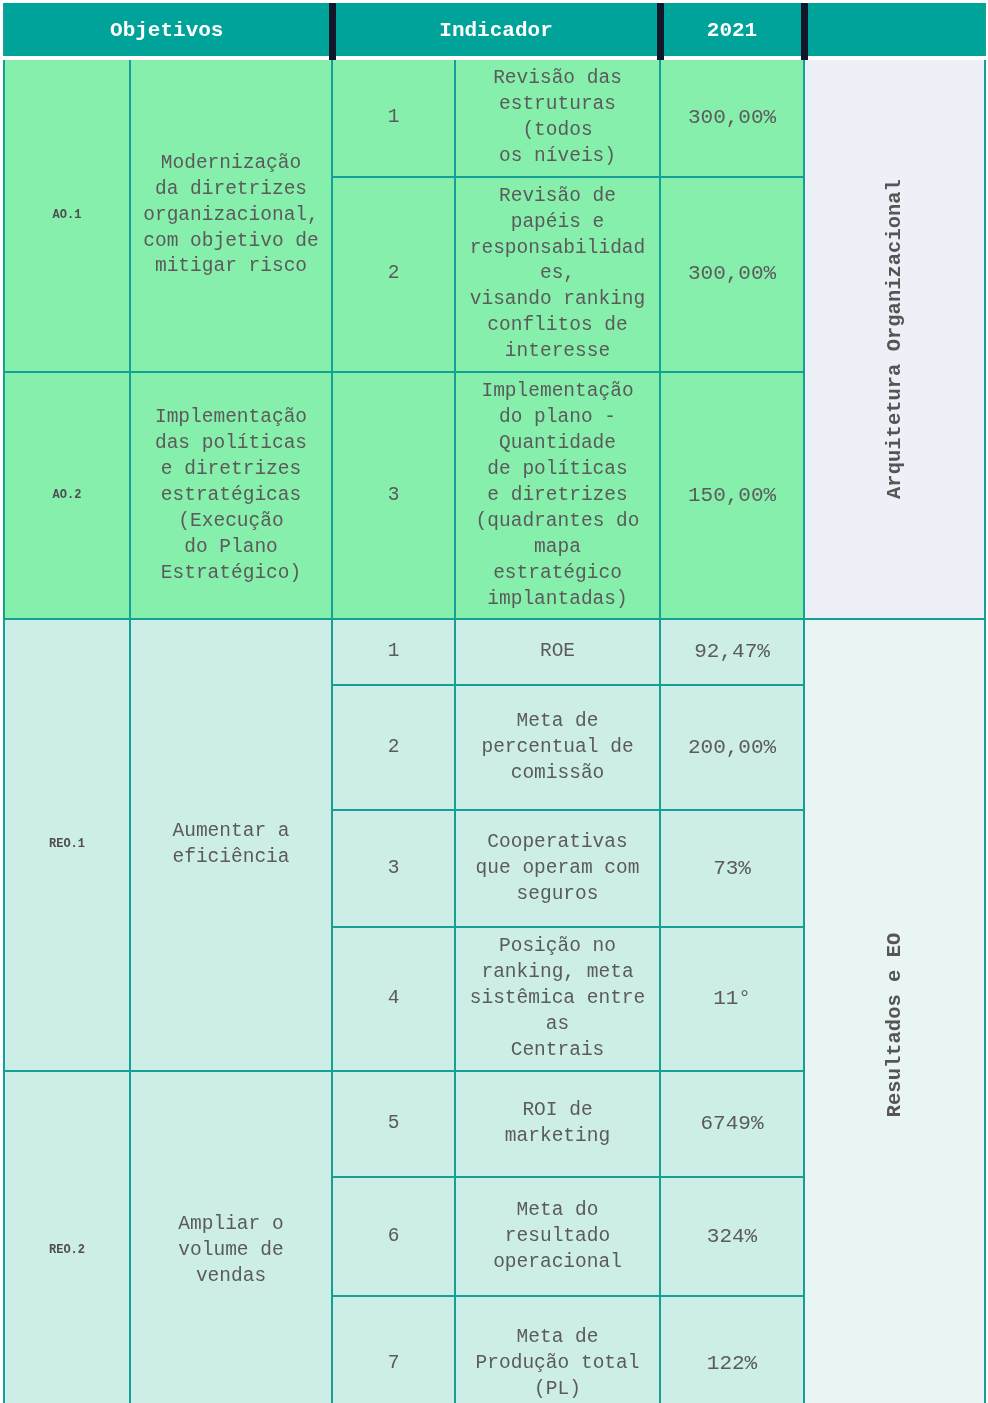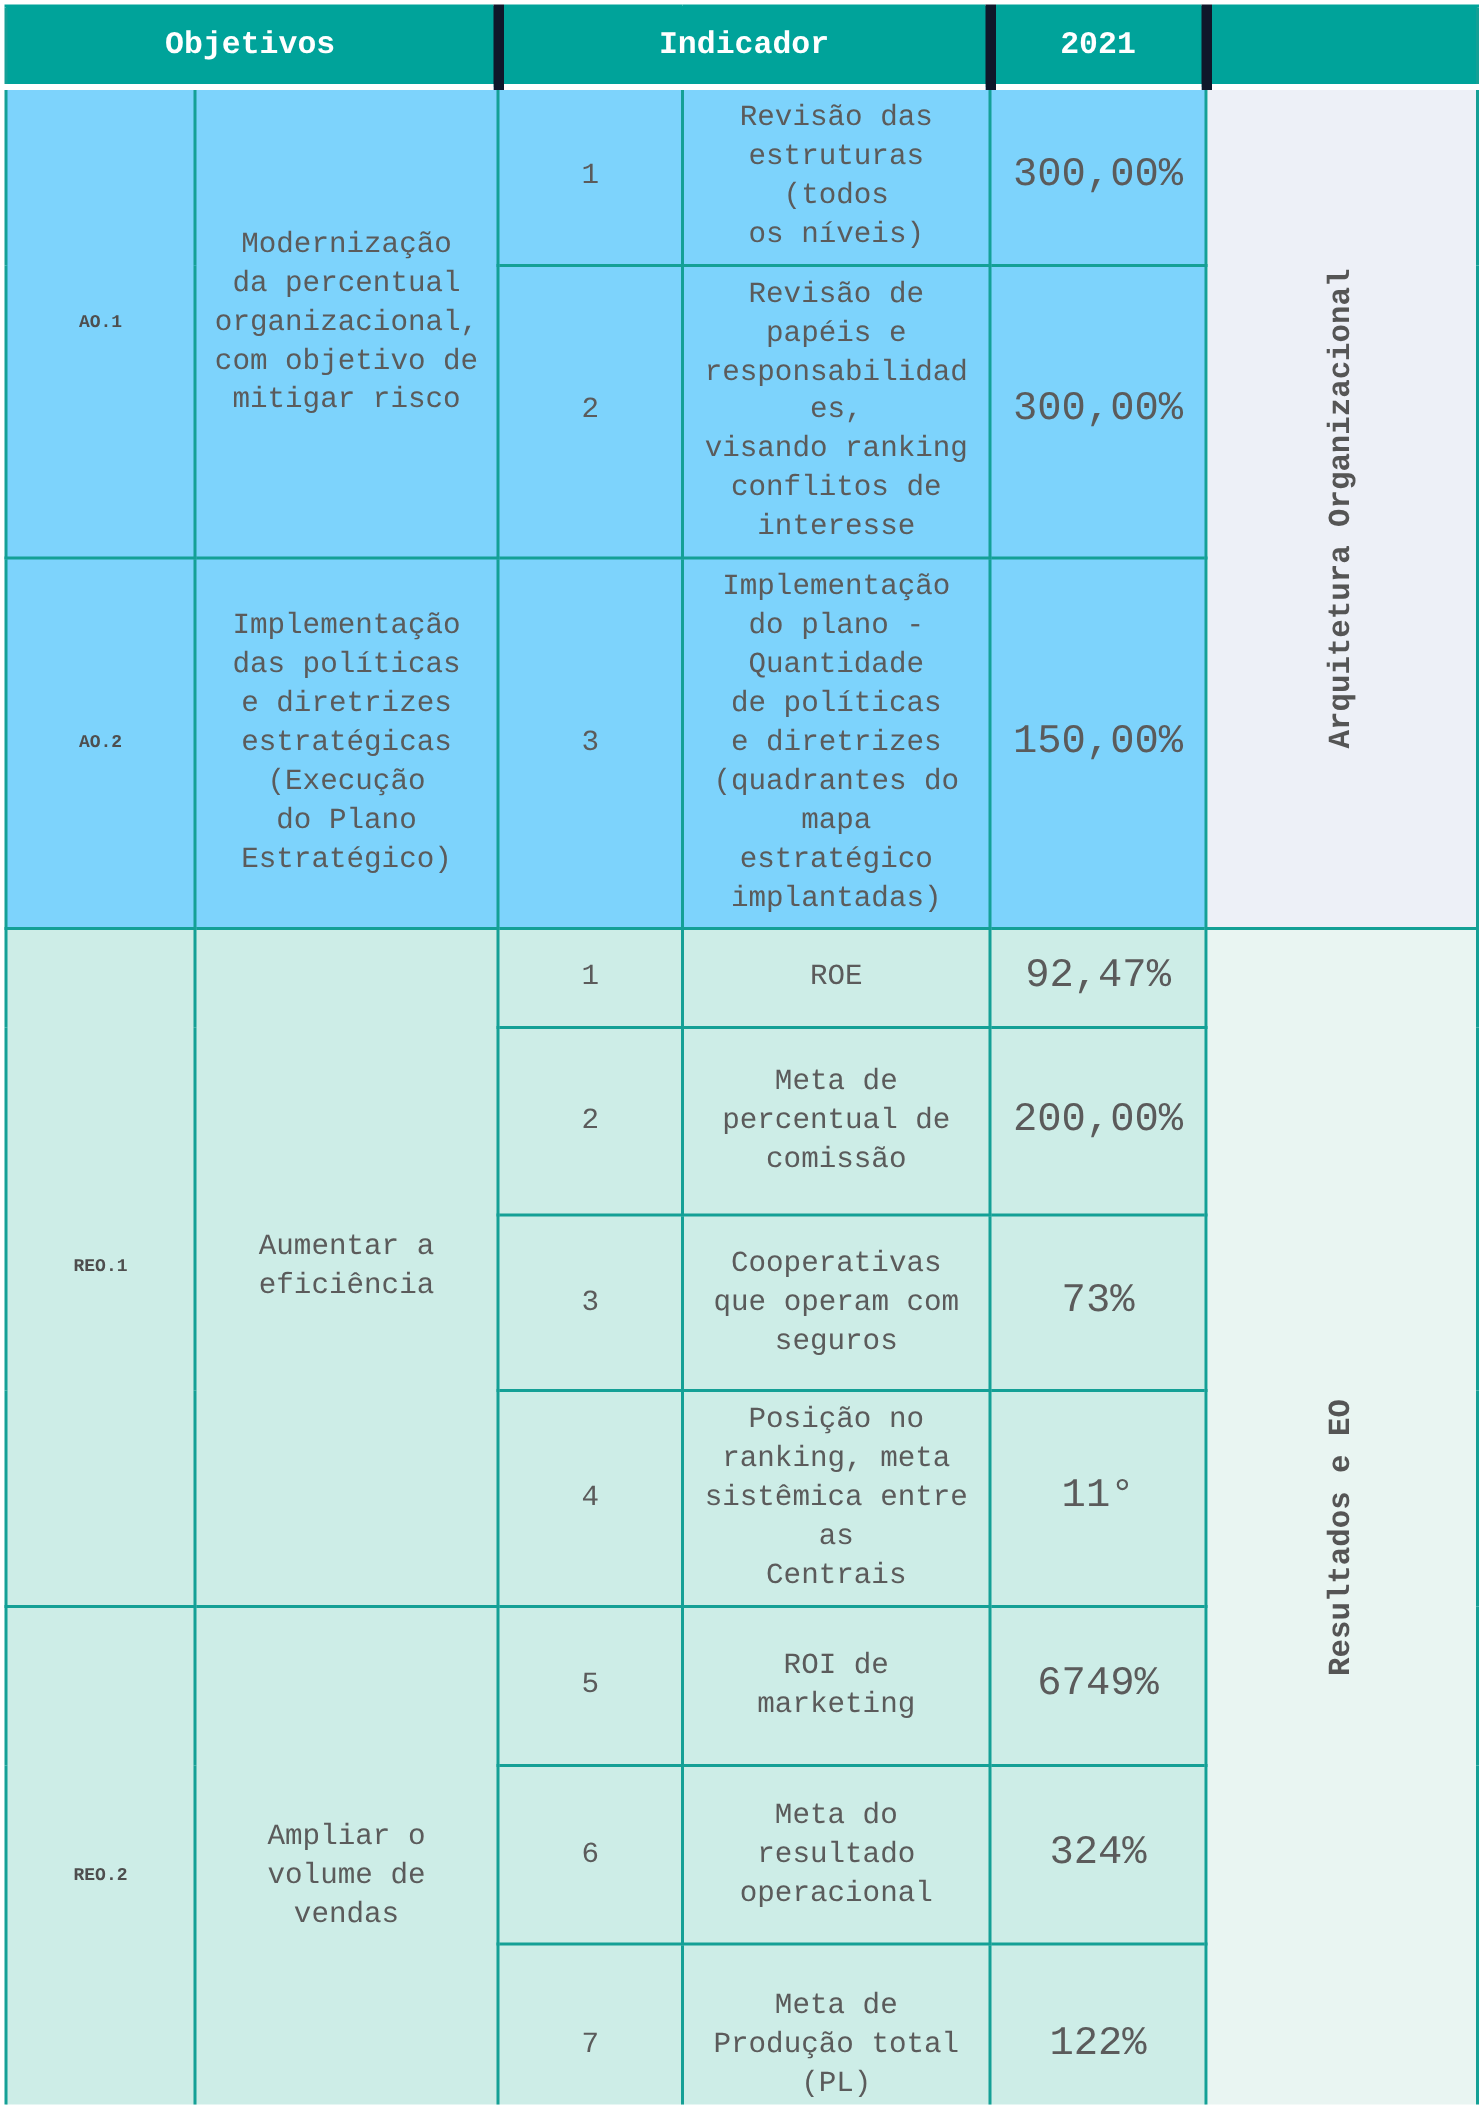--- a/index.html
+++ b/index.html
@@ -35,31 +35,31 @@
     border: 2px solid #14A096;
     text-align: center;
     vertical-align: middle;
     color: #5B5B5B;
     font-size: 19.5px;
     line-height: 1.33;
     padding: 6px 8px;
     white-space: pre-line;
     word-wrap: break-word;
   }
-  td.bg-ao      { background: #7dd3fc; }
+  td.bg-ao      { background: #86efac; }
   td.bg-ao-side { background: #EDF0F7; }
   td.bg-reo      { background: #CDEDE7; }
   td.bg-reo-side { background: #E9F5F2; }
   td.obj-id {
     font-weight: bold;
     font-size: 12px;
     color: #4E4E4E;
     white-space: nowrap;
   }
-  td.value { font-size: 27px; white-space: nowrap; }
+  td.value { font-size: 21px; white-space: nowrap; }
   td.side-cell { position: relative; padding: 0; }
   .side-label {
     position: absolute;
     top: 50%;
     left: 50%;
     transform: translate(-50%, -50%) rotate(-90deg);
     white-space: nowrap;
     font-weight: bold;
     font-size: 20.5px;
     color: #555555;
@@ -95,21 +95,21 @@
       <th class="hdr" colspan="2">Indicador</th>
       <th class="hdr">2021</th>
       <th class="hdr"></th>
     </tr>
   </thead>
   <tbody>
 
     <tr class="r1">
       <td class="bg-ao obj-id" rowspan="2">AO.1</td>
       <td class="bg-ao" rowspan="2">Modernização
-da percentual
+da diretrizes
 organizacional,
 com objetivo de
 mitigar risco</td>
       <td class="bg-ao">1</td>
       <td class="bg-ao">Revisão das
 estruturas (todos
 os níveis)</td>
       <td class="bg-ao value">300,00%</td>
       <td class="bg-ao-side side-cell" rowspan="3">
         <span class="side-label">Arquitetura Organizacional</span>

